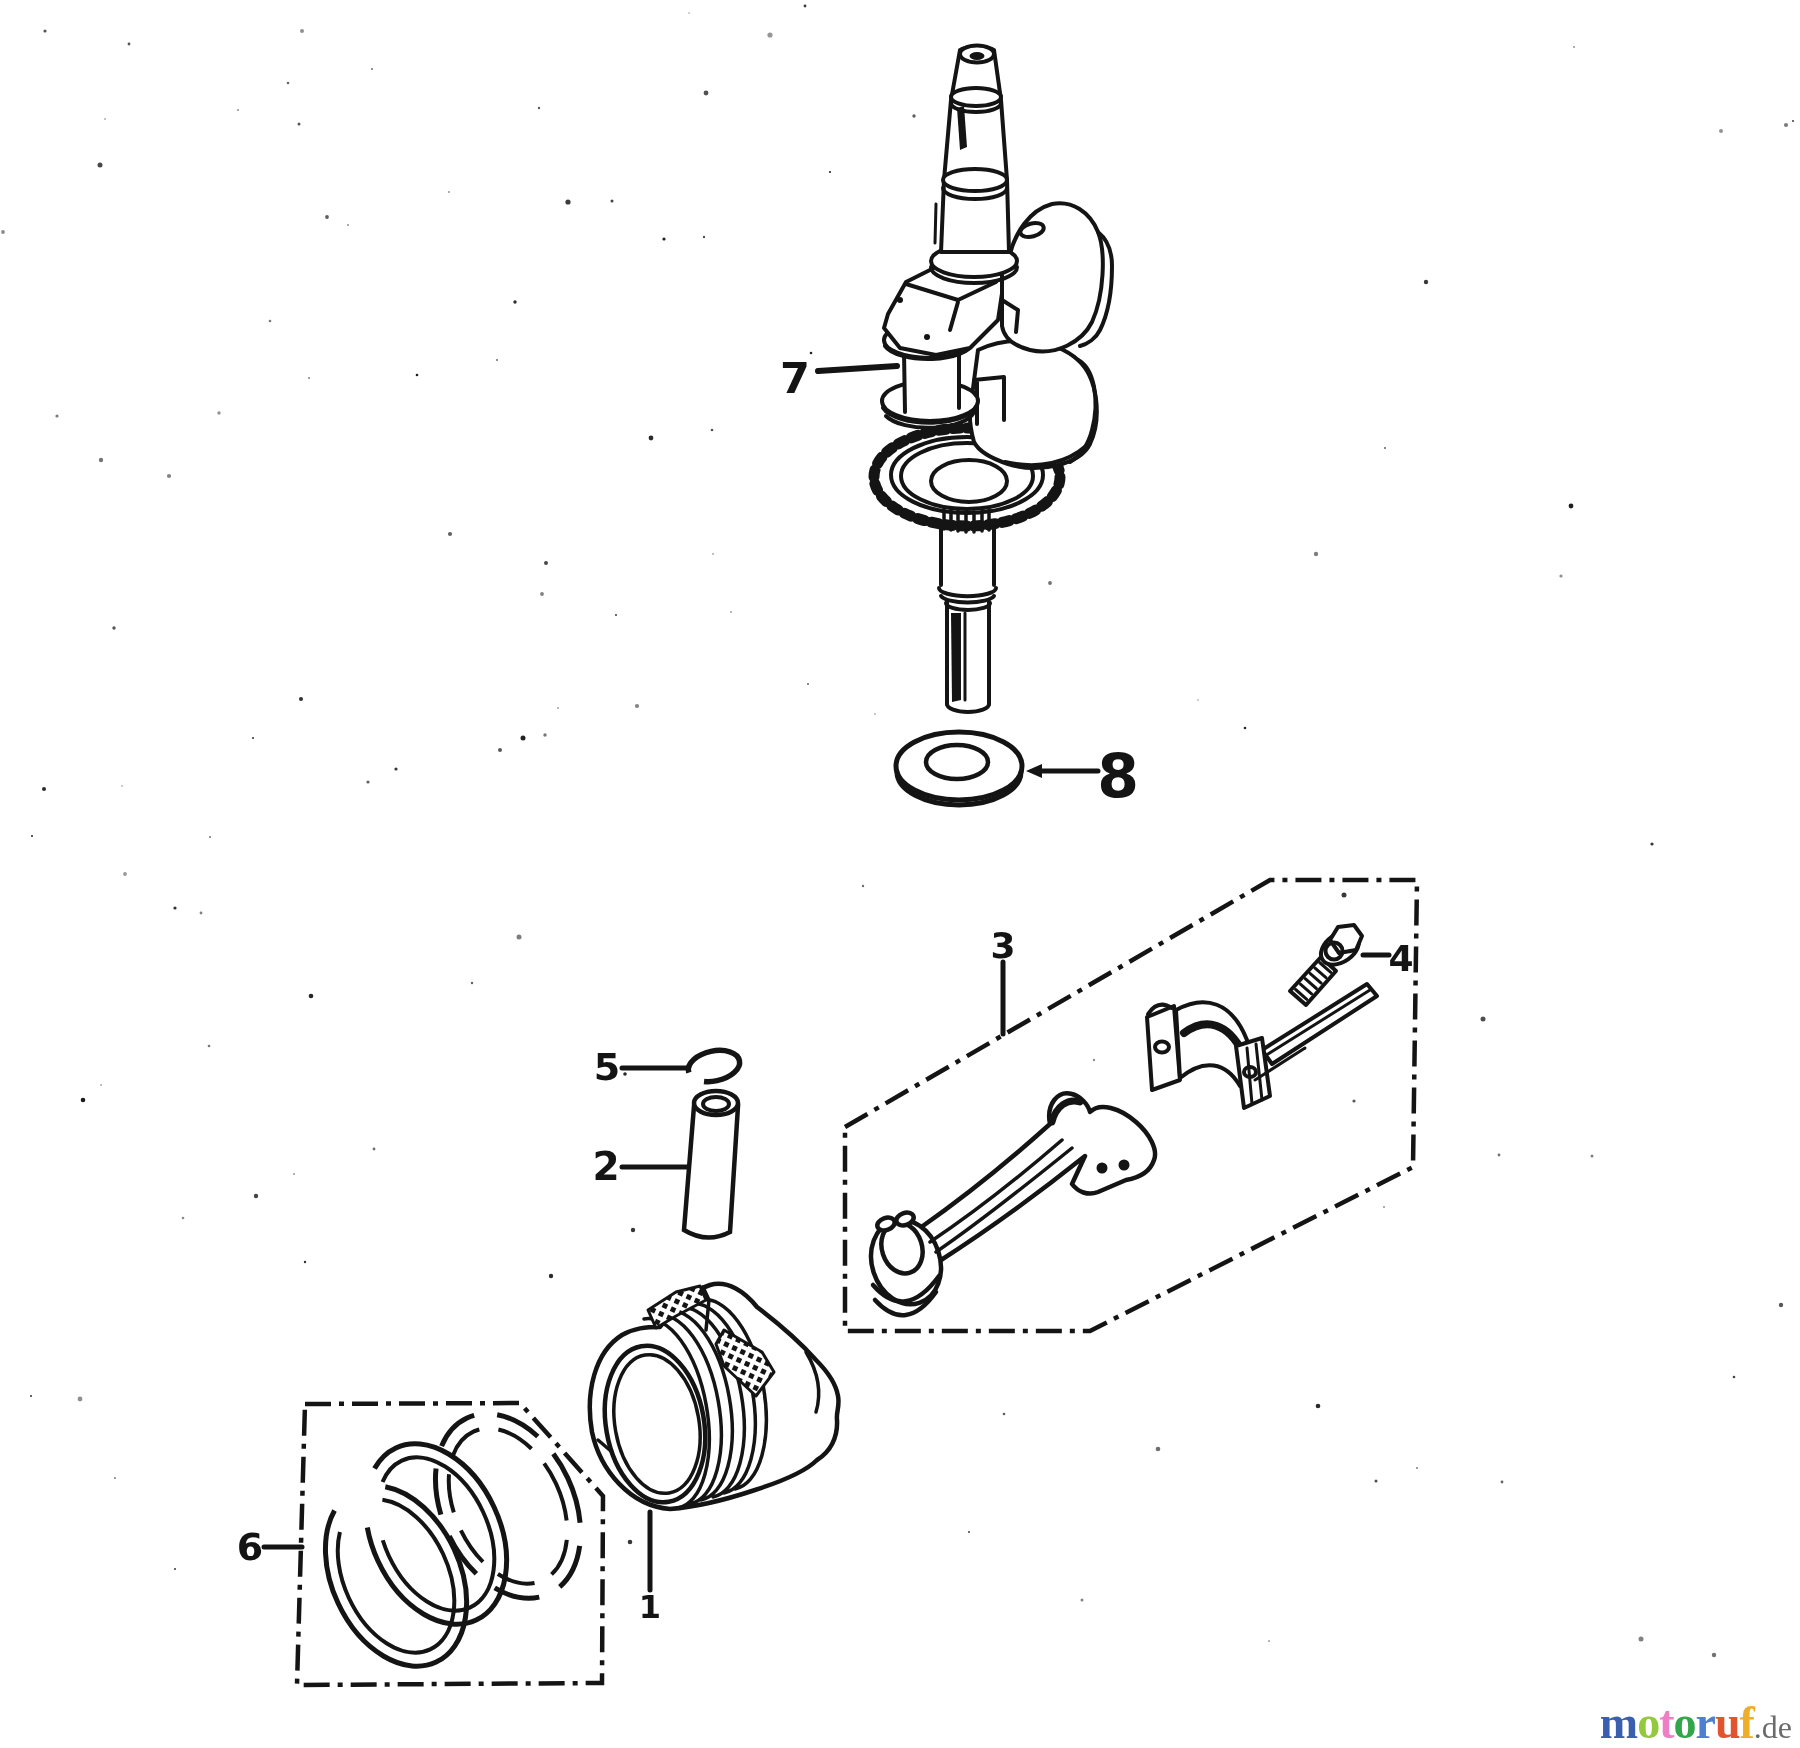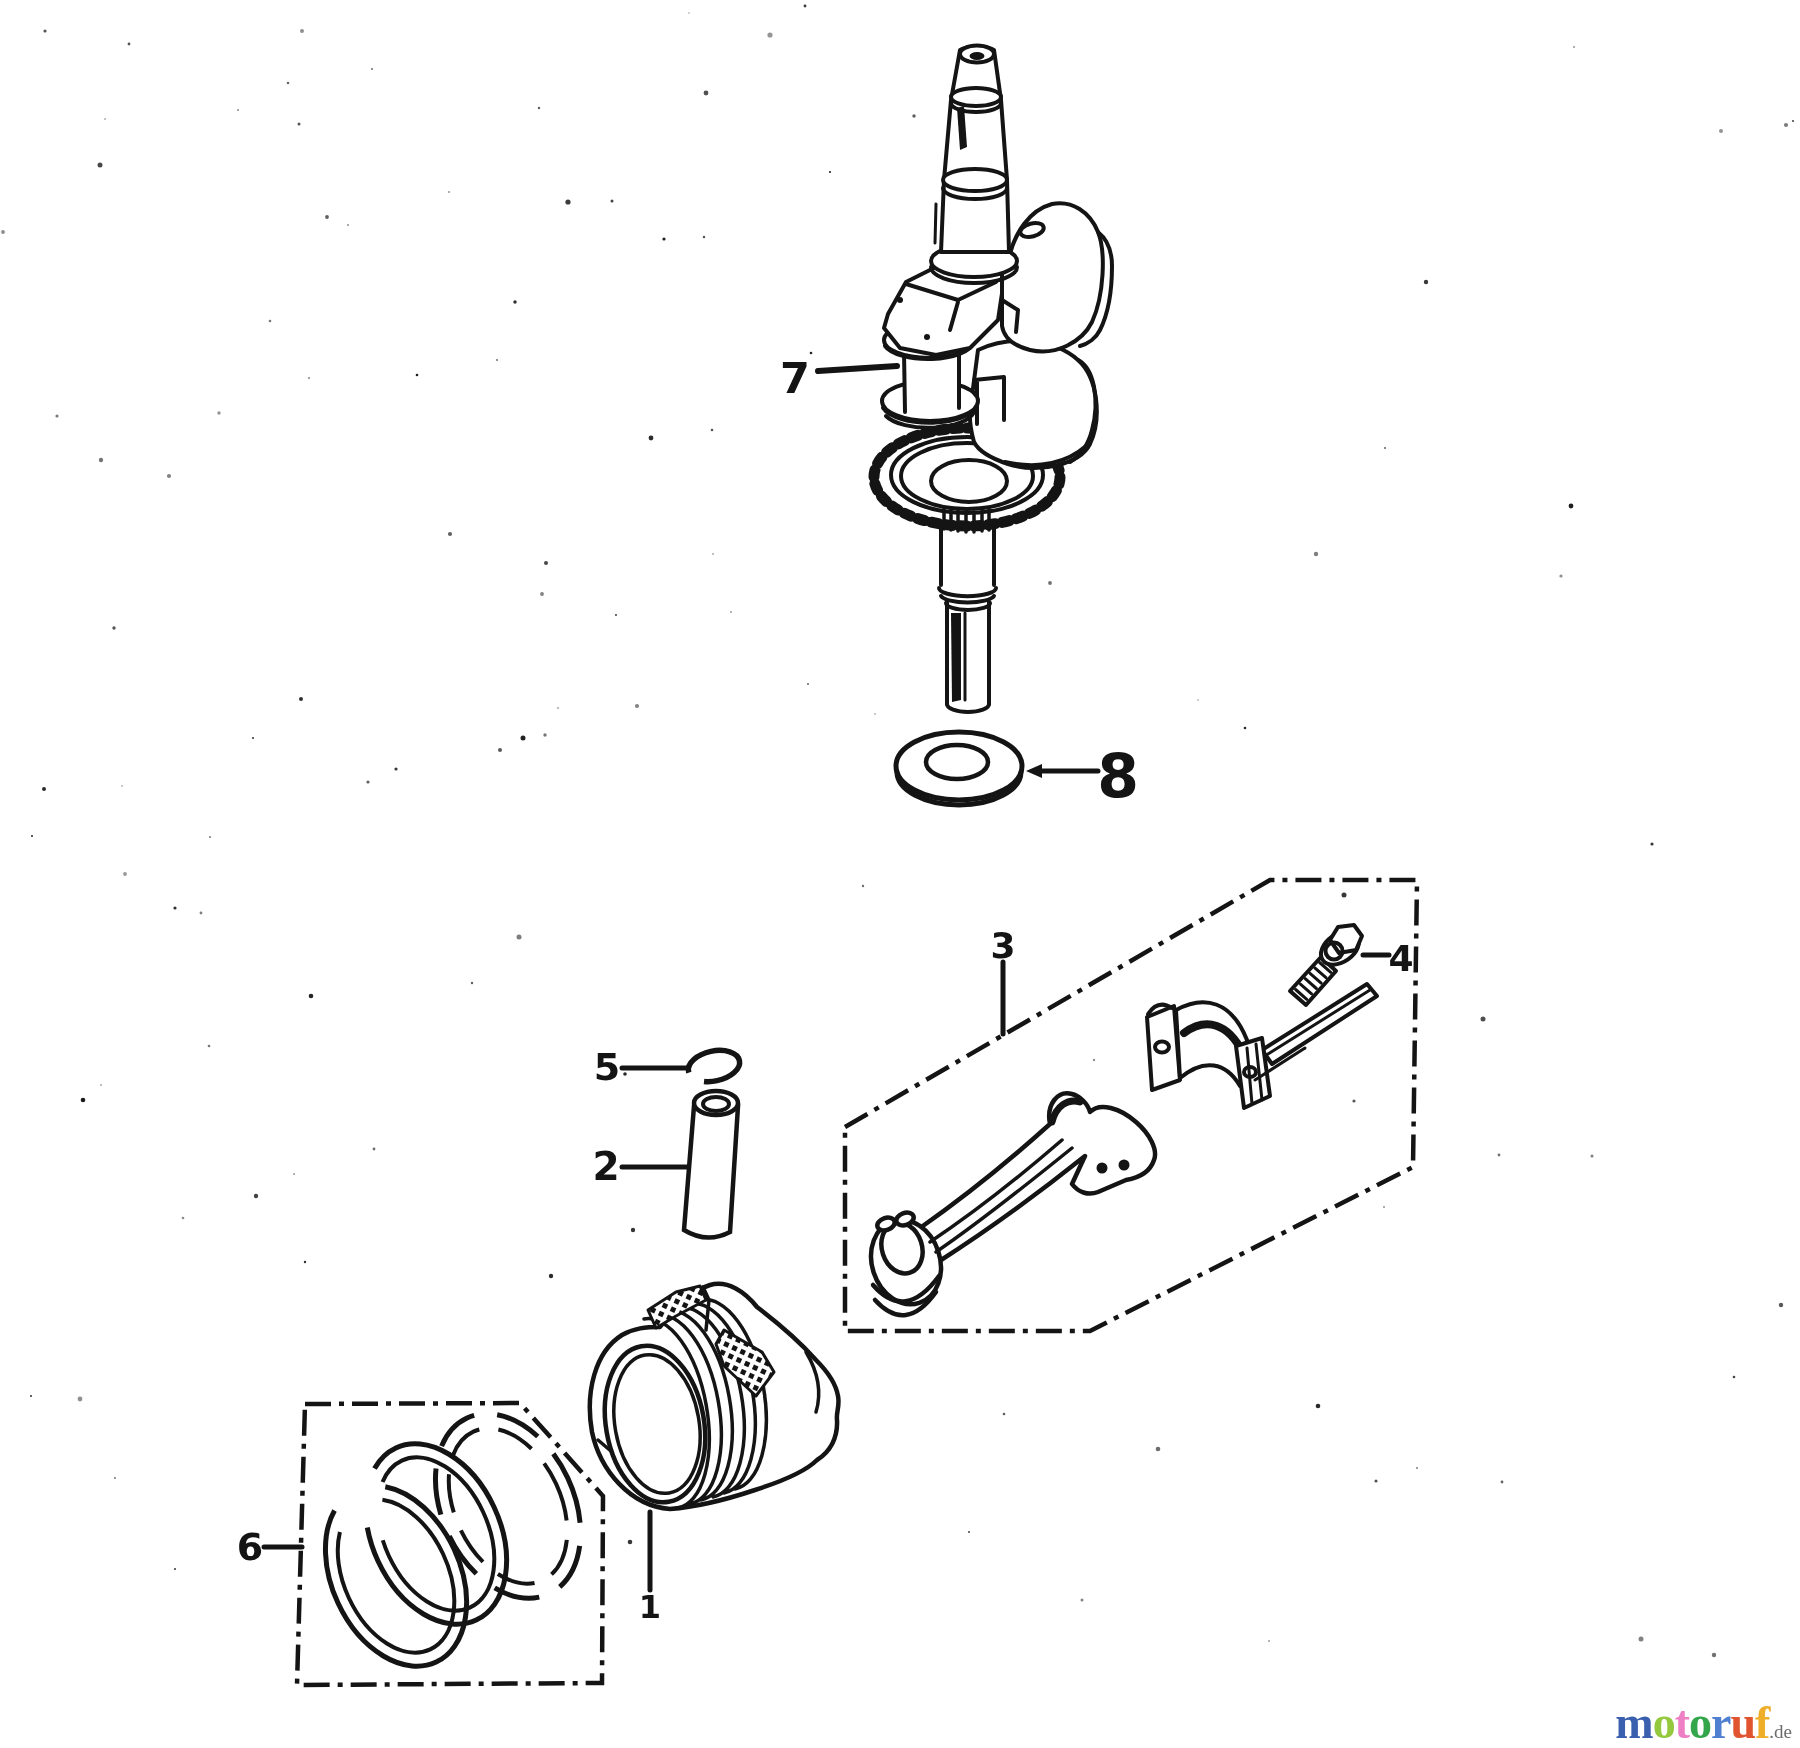--- a/index.html
+++ b/index.html
@@ -3,21 +3,21 @@
 <meta charset="utf-8">
 <style>
   html,body{margin:0;padding:0;background:#e8e8e8;}
   #stage{position:relative;width:1800px;height:1748px;background:#ffffff;overflow:hidden;
          font-family:"DejaVu Sans","Liberation Sans",sans-serif;}
   svg{position:absolute;left:0;top:0;}
   .callout{font-family:"DejaVu Sans","Liberation Sans",sans-serif;font-weight:bold;fill:#141414;}
   #watermark{position:absolute;right:8px;bottom:2px;
              font-family:"Liberation Serif","DejaVu Serif",serif;font-weight:bold;
              font-size:46px;letter-spacing:-1px;line-height:1;user-select:none;}
-  #watermark .wm-suffix{font-size:19px;font-weight:normal;letter-spacing:0;}
+  #watermark .wm-suffix{font-size:32px;font-weight:normal;letter-spacing:0;}
 </style>
 </head>
 <body>
 
 <div id="stage">
 <svg width="1800" height="1748" viewBox="0 0 1800 1748">
   <defs>
     <pattern id="knurl" width="9" height="9" patternUnits="userSpaceOnUse" patternTransform="rotate(25)">
       <rect width="9" height="9" fill="#ffffff"></rect>
       <rect width="5" height="5" fill="#141414"></rect>

